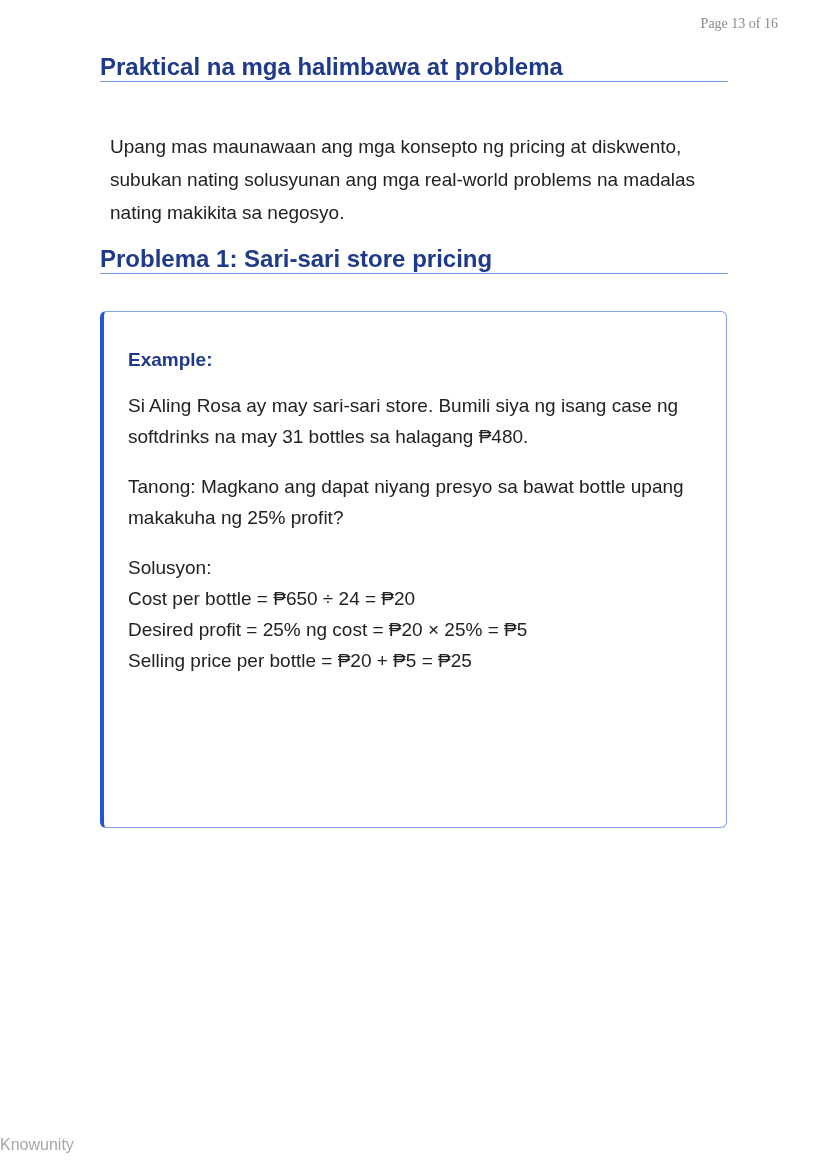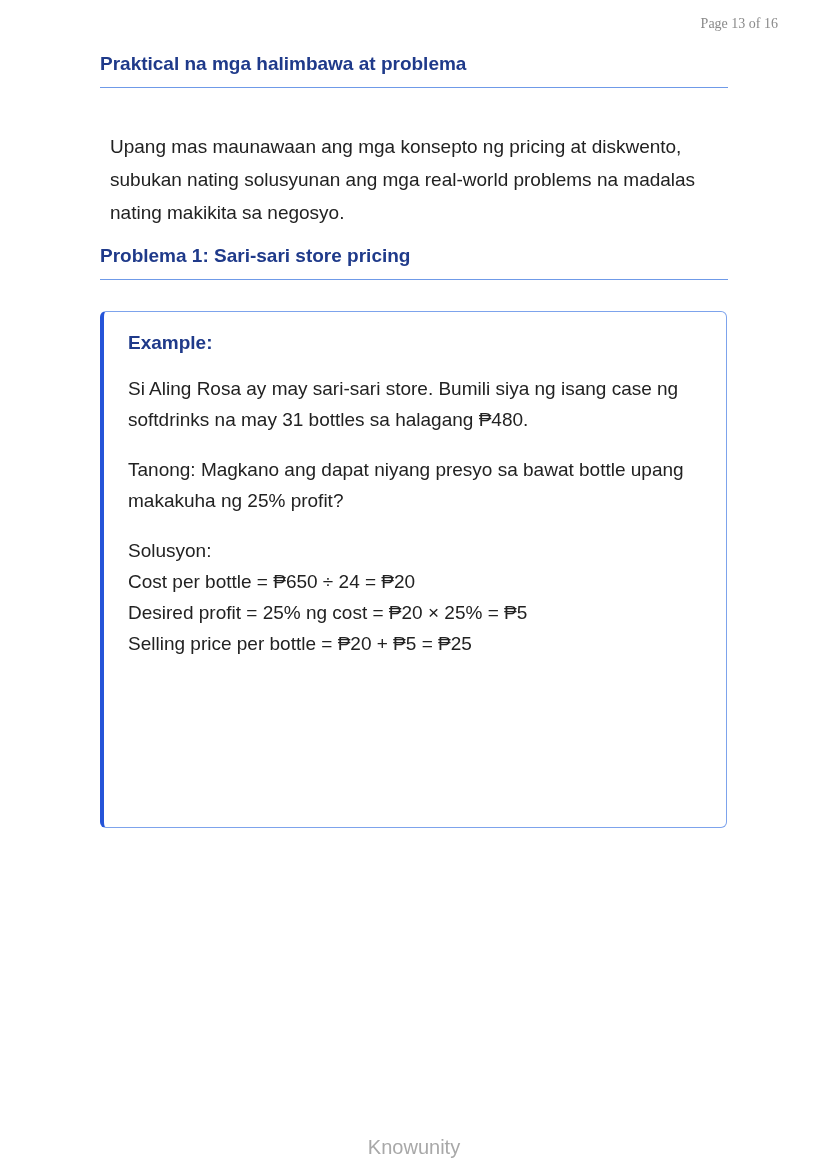--- a/index.html
+++ b/index.html
@@ -6,36 +6,36 @@
     body {
       width: 828px; height: 1171px; background: #ffffff; position: relative;
       font-family: "Liberation Sans", sans-serif; color: #222222; overflow: hidden;
     }
     .page-num {
       position: absolute; top: 16px; right: 50px;
       font-family: "Liberation Serif", serif; font-size: 14px; color: #8a8a8a;
     }
     .content { position: absolute; left: 100px; width: 628px; }
     .heading {
-      color: #1f3a8a; font-weight: bold; font-size: 19px; margin: 0;
-      padding-bottom: 12px; border-bottom: 1.5px solid #6f9ae8;
+      color: #1f3a8a; font-weight: bold; font-size: 24px; margin: 0;
+      border-bottom: 1.5px solid #6f9ae8;
     }
     .h1 { top: 53px; }
     .intro { top: 130px; font-size: 19px; line-height: 33px; color: #222; margin-left: 10px; }
     .h2 { top: 245px; }
     .card {
       position: absolute; left: 100px; top: 311px; width: 627px; height: 517px;
       box-sizing: border-box; border: 1.5px solid #7da3ec; border-left: 4px solid #2554d8;
-      border-radius: 6px; padding: 15px 26px 0 24px; font-size: 19px; line-height: 31px;
+      border-radius: 6px; padding: 32px 26px 0 24px; font-size: 19px; line-height: 31px;
     }
     .card-title { color: #1f3a8a; font-weight: bold; margin: 0 0 15px 0; }
     .card p { margin: 0 0 19px 0; }
     .footer {
-      position: absolute; top: 1136px; left: 0; width: 828px; text-align: center;
-      font-size: 20px; color: #a8a8a8;
+      position: absolute; top: 1136px; left: 0; width: 828px; text-align: left;
+      font-size: 16px; color: #a8a8a8;
     }
   </style>
 </head>
 <body>
 
 <div class="page-num">Page 13 of 16</div>
 
 <h2 class="content heading h1">Praktical na mga halimbawa at problema</h2>
 
 <div class="content intro">Upang mas maunawaan ang mga konsepto ng pricing at diskwento, subukan nating solusyunan ang mga real-world problems na madalas nating makikita sa negosyo.</div>

